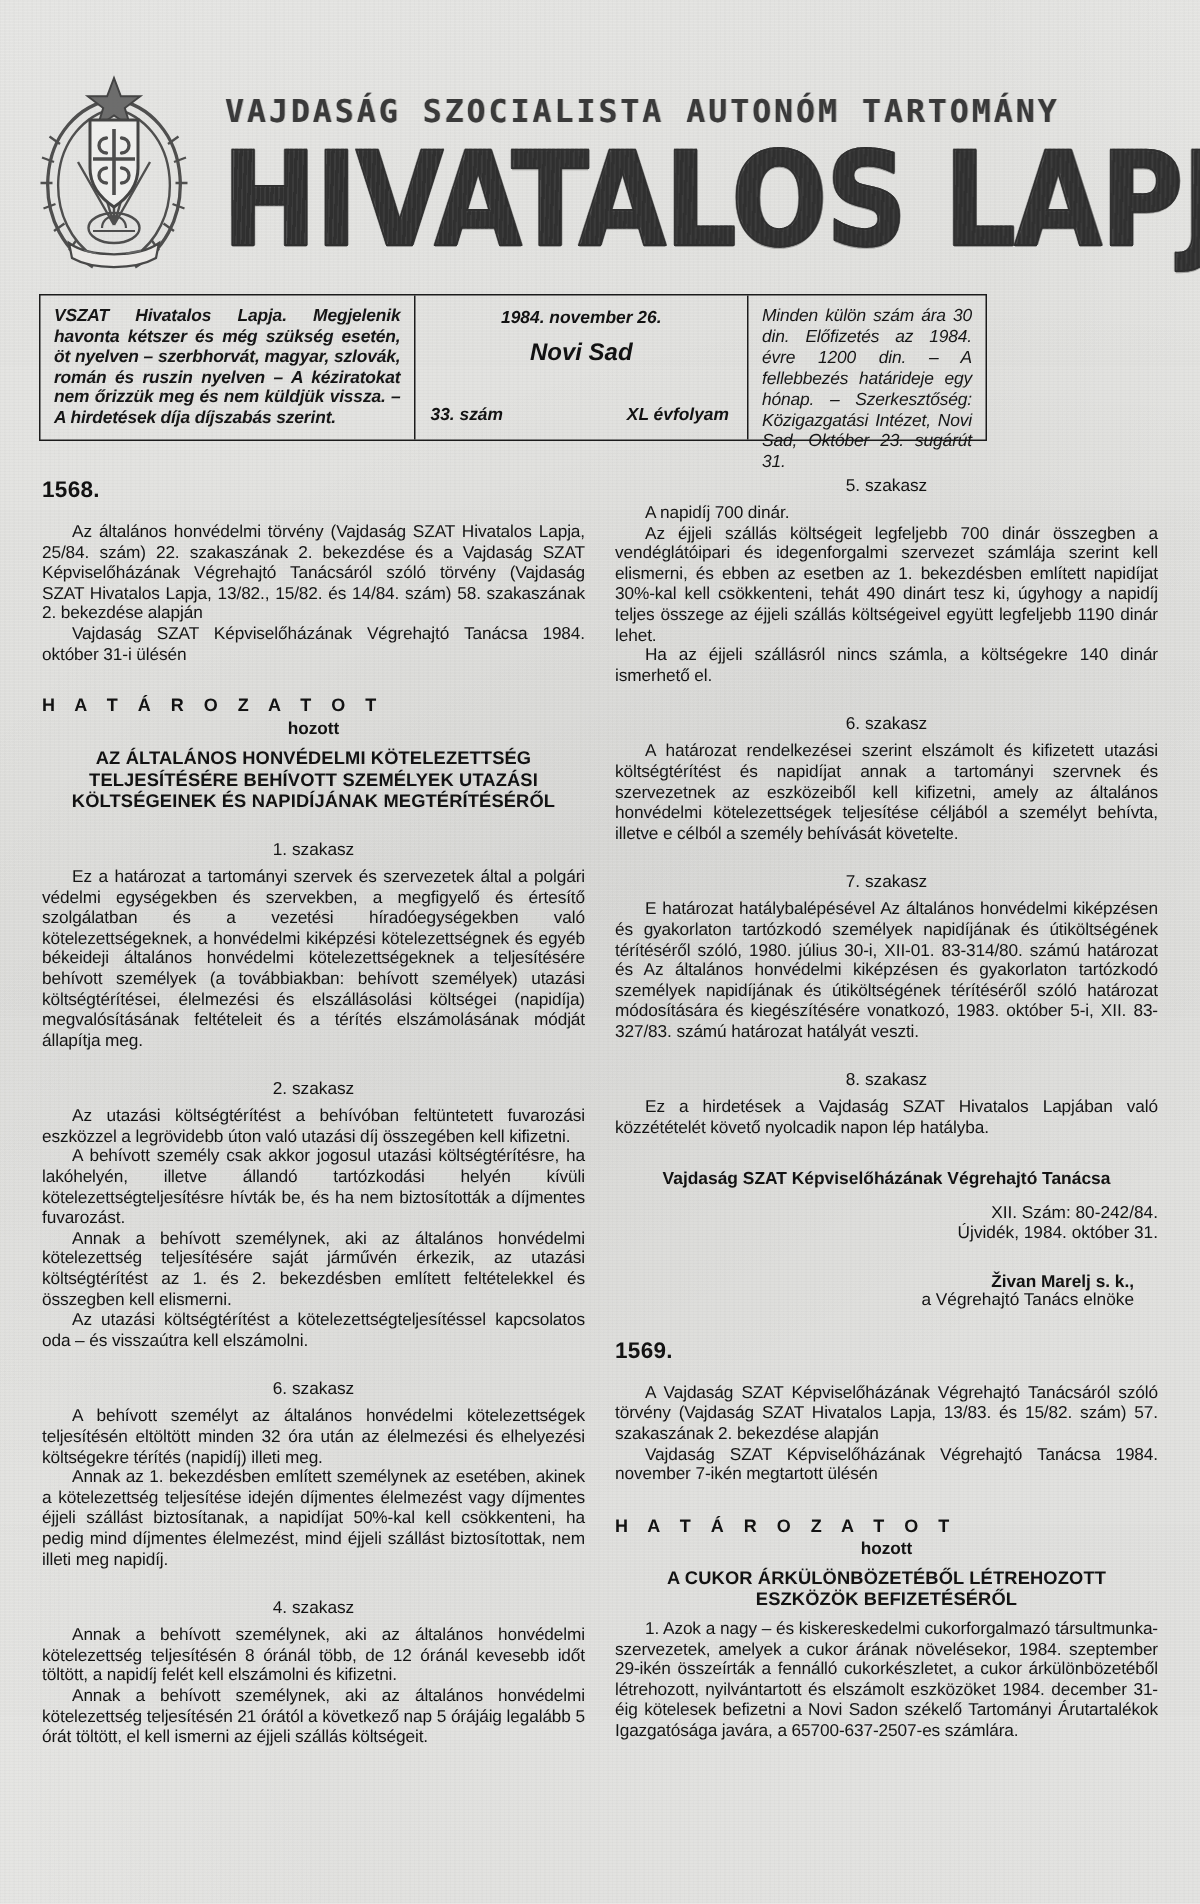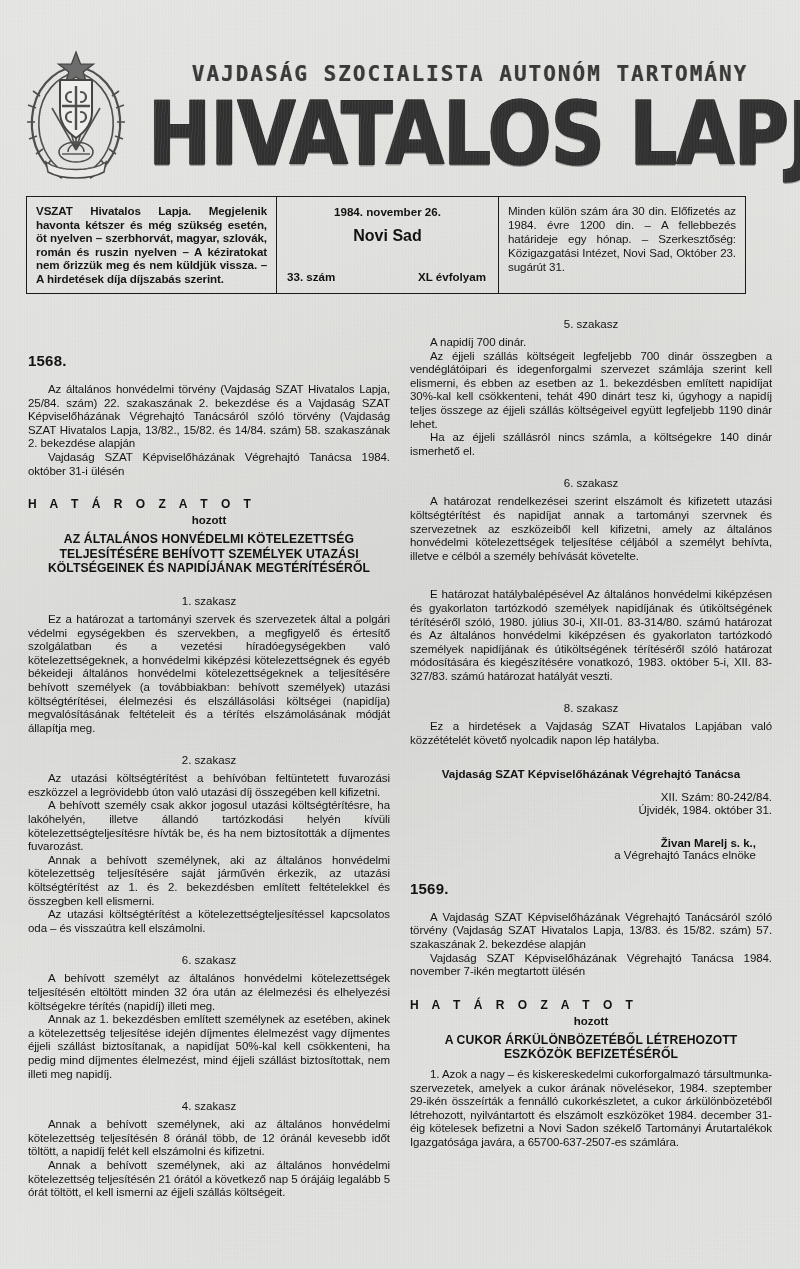--- a/index.html
+++ b/index.html
@@ -18,21 +18,21 @@
       radial-gradient(circle at 18% 12%, rgba(0,0,0,0.035) 0 40%, rgba(0,0,0,0) 70%),
       radial-gradient(circle at 82% 88%, rgba(0,0,0,0.04) 0 35%, rgba(0,0,0,0) 72%),
       repeating-linear-gradient(0deg, rgba(0,0,0,0.016) 0 1px, rgba(255,255,255,0.02) 1px 2px),
       repeating-linear-gradient(90deg, rgba(0,0,0,0.012) 0 1px, rgba(255,255,255,0.02) 1px 3px),
       linear-gradient(160deg,#efefed 0%,#e7e7e4 45%,#ececea 100%);
     pointer-events:none;
   }
   .page{position:absolute;inset:0;}
 
   
-  .masthead{position:absolute;left:0;top:28px;width:688px;height:160px;text-align:center;}
+  .masthead{position:absolute;left:0;top:28px;width:688px;height:160px;}
   .crest{position:absolute;left:22px;top:18px;width:108px;height:140px;opacity:.88;}
   .mast-line1{
     position:absolute;left:150px;top:34px;width:640px;
     font-family:"DejaVu Sans Mono", monospace;
     font-size:21px;letter-spacing:2.0px;font-weight:700;
     color:#3a3a3a;white-space:nowrap;
     text-shadow:0.6px 0 0 rgba(0,0,0,.25), -0.4px 0.4px 0 rgba(120,120,120,.4);
     transform:scaleX(1.0);
   }
   .mast-line2{
@@ -50,45 +50,46 @@
       0 1px 0 rgba(30,30,30,.35);
   }
   .mast-line2 span{
     background:repeating-linear-gradient(92deg,#3b3b3b 0 2px,#9a9a9a 2px 3px,#454545 3px 5px,#8e8e8e 5px 6px);
     -webkit-background-clip:text;background-clip:text;
     color:transparent;
   }
 
   
   .infobox{
-    position:absolute;left:26px;top:196px;width:720px;height:98px;
+    position:absolute;left:26px;top:196px;width:632px;height:98px;
     border:1.6px solid #1c1c1c;
     display:flex;
     box-sizing:border-box;
+    font-style:italic;
   }
   .ib-cell{box-sizing:border-box;padding:7px 9px 4px 9px;}
   .ib-left{width:250px;border-right:1.6px solid #1c1c1c;}
   .ib-mid{width:222px;border-right:1.6px solid #1c1c1c;position:relative;}
   .ib-right{flex:1;}
   .ib-left p{
     margin:0;font-size:11.6px;line-height:13.6px;text-align:justify;
     font-weight:600;color:#161616;letter-spacing:-0.1px;
   }
   .ib-right p{
     margin:0;font-size:11.6px;line-height:13.9px;text-align:justify;
     color:#161616;letter-spacing:-0.1px;
   }
   .ib-date{position:absolute;left:0;right:0;top:8px;text-align:center;font-size:11.6px;font-weight:700;}
   .ib-city{position:absolute;left:0;right:0;top:30px;text-align:center;font-size:16px;font-weight:700;}
   .ib-num{position:absolute;left:10px;bottom:10px;font-size:11.6px;font-weight:700;}
   .ib-vol{position:absolute;right:12px;bottom:10px;font-size:11.6px;font-weight:700;}
 
   
   .col{position:absolute;top:318px;width:362px;}
-  .col-left{left:28px;margin-top:34px;}
+  .col-left{left:28px;}
   .col-right{left:410px;}
 
   .lawno{
     font-size:15px;font-weight:700;margin:0 0 14px 0;letter-spacing:0.2px;
   }
   .lawno.second{margin-top:0;}
   p.body{
     margin:0;font-size:11.5px;line-height:13.6px;
     text-align:justify;text-indent:20px;
     letter-spacing:-0.08px;color:#141414;
@@ -229,20 +230,21 @@
     <p class="body">A napidíj 700 dinár.</p>
     <p class="body">Az éjjeli szállás költségeit legfeljebb 700 dinár összegben a vendéglátóipari és idegenforgalmi szervezet számlája szerint kell elismerni, és ebben az esetben az 1. bekezdésben említett napidíjat 30%-kal kell csökkenteni, tehát 490 dinárt tesz ki, úgyhogy a napidíj teljes összege az éjjeli szállás költségeivel együtt legfeljebb 1190 dinár lehet.</p>
     <p class="body">Ha az éjjeli szállásról nincs számla, a költségekre 140 dinár ismerhető el.</p>
 
     <div class="gap-l"></div>
     <p class="sect">6. szakasz</p>
     <div class="gap-s"></div>
     <p class="body">A határozat rendelkezései szerint elszámolt és kifizetett utazási költségtérítést és napidíjat annak a tartományi szervnek és szervezetnek az eszközeiből kell kifizetni, amely az általános honvédelmi kötelezettségek teljesítése céljából a személyt behívta, illetve e célból a személy behívását követelte.</p>
 
     <div class="gap-l"></div>
+    <p class="sect">7. szakasz</p>
     <div class="gap-s"></div>
     <p class="body">E határozat hatálybalépésével Az általános honvédelmi kiképzésen és gyakorlaton tartózkodó személyek napidíjának és útiköltségének térítéséről szóló, 1980. július 30-i, XII-01. 83-314/80. számú határozat és Az általános honvédelmi kiképzésen és gyakorlaton tartózkodó személyek napidíjának és útiköltségének térítéséről szóló határozat módosítására és kiegészítésére vonatkozó, 1983. október 5-i, XII. 83-327/83. számú határozat hatályát veszti.</p>
 
     <div class="gap-l"></div>
     <p class="sect">8. szakasz</p>
     <div class="gap-s"></div>
     <p class="body">Ez a hirdetések a Vajdaság SZAT Hivatalos Lapjában való közzétételét követő nyolcadik napon lép hatályba.</p>
 
     <div class="gap-l"></div>
     <p class="sig-org">Vajdaság SZAT Képviselőházának Végrehajtó Tanácsa</p>

